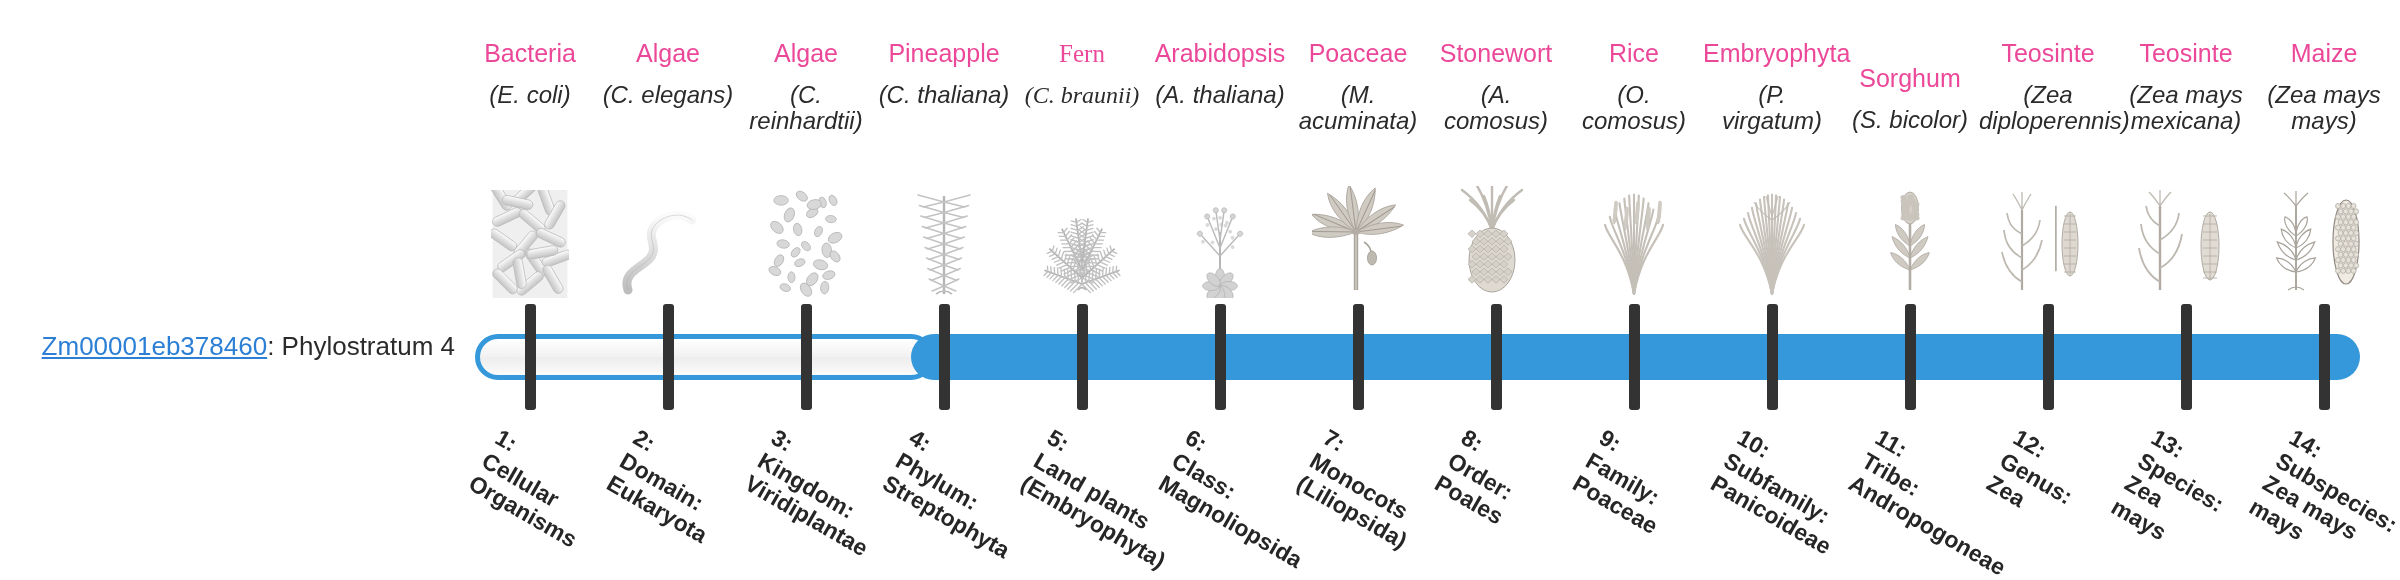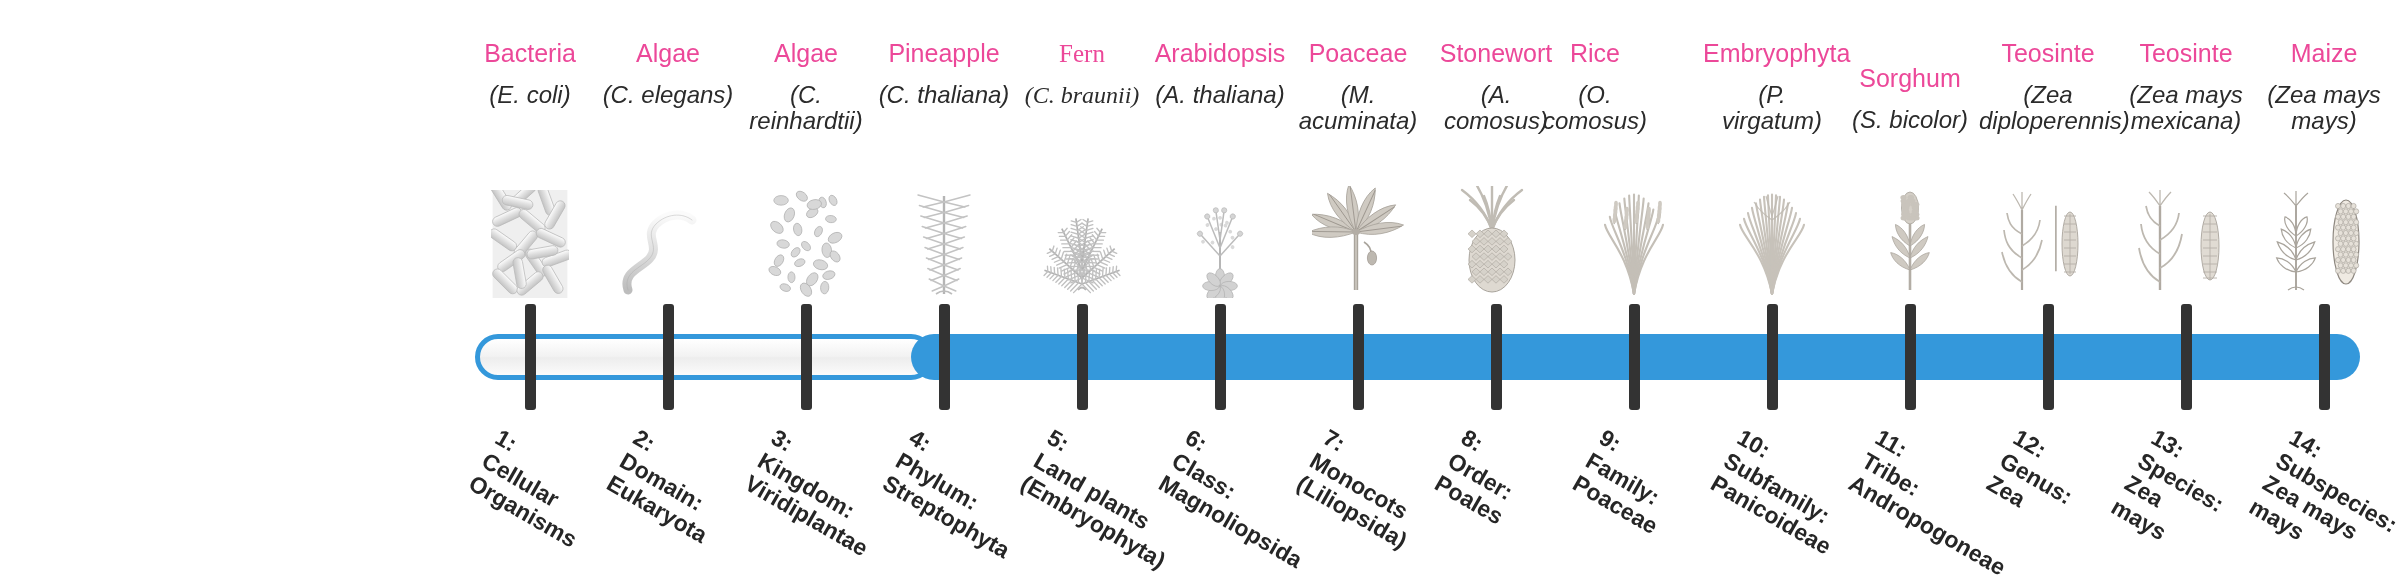--- a/index.html
+++ b/index.html
@@ -57,20 +57,23 @@
     transform-origin:left top;transform:rotate(30deg);
     font-size:23px;font-weight:bold;color:#262626;
     line-height:1.16;white-space:nowrap;
   }
 </style>
 </head>
 <body>
 
 <div id="stage">
 
+  <div class="gene-label">
+    <span class="gene-id">Zm00001eb378460</span><span>: </span><span>Phylostratum 4</span>
+  </div>
 
   <div id="species-row">
       <div class="col" style="left: 461px;">
         <div class="common">Bacteria</div>
         <div class="sci">
           <div>(E. coli)</div>
         </div>
       </div>
       <div class="col" style="left: 599px;">
         <div class="common">Algae</div>
@@ -110,21 +113,21 @@
           <div>acuminata)</div>
         </div>
       </div>
       <div class="col" style="left: 1427px;">
         <div class="common">Stonewort</div>
         <div class="sci">
           <div>(A.</div>
           <div>comosus)</div>
         </div>
       </div>
-      <div class="col" style="left: 1526px;">
+      <div class="col" style="left: 1565px;">
         <div class="common">Rice</div>
         <div class="sci">
           <div>(O. comosus)</div>
         </div>
       </div>
       <div class="col" style="left: 1703px;">
         <div class="common">Embryophyta</div>
         <div class="sci">
           <div>(P.</div>
           <div>virgatum)</div>

